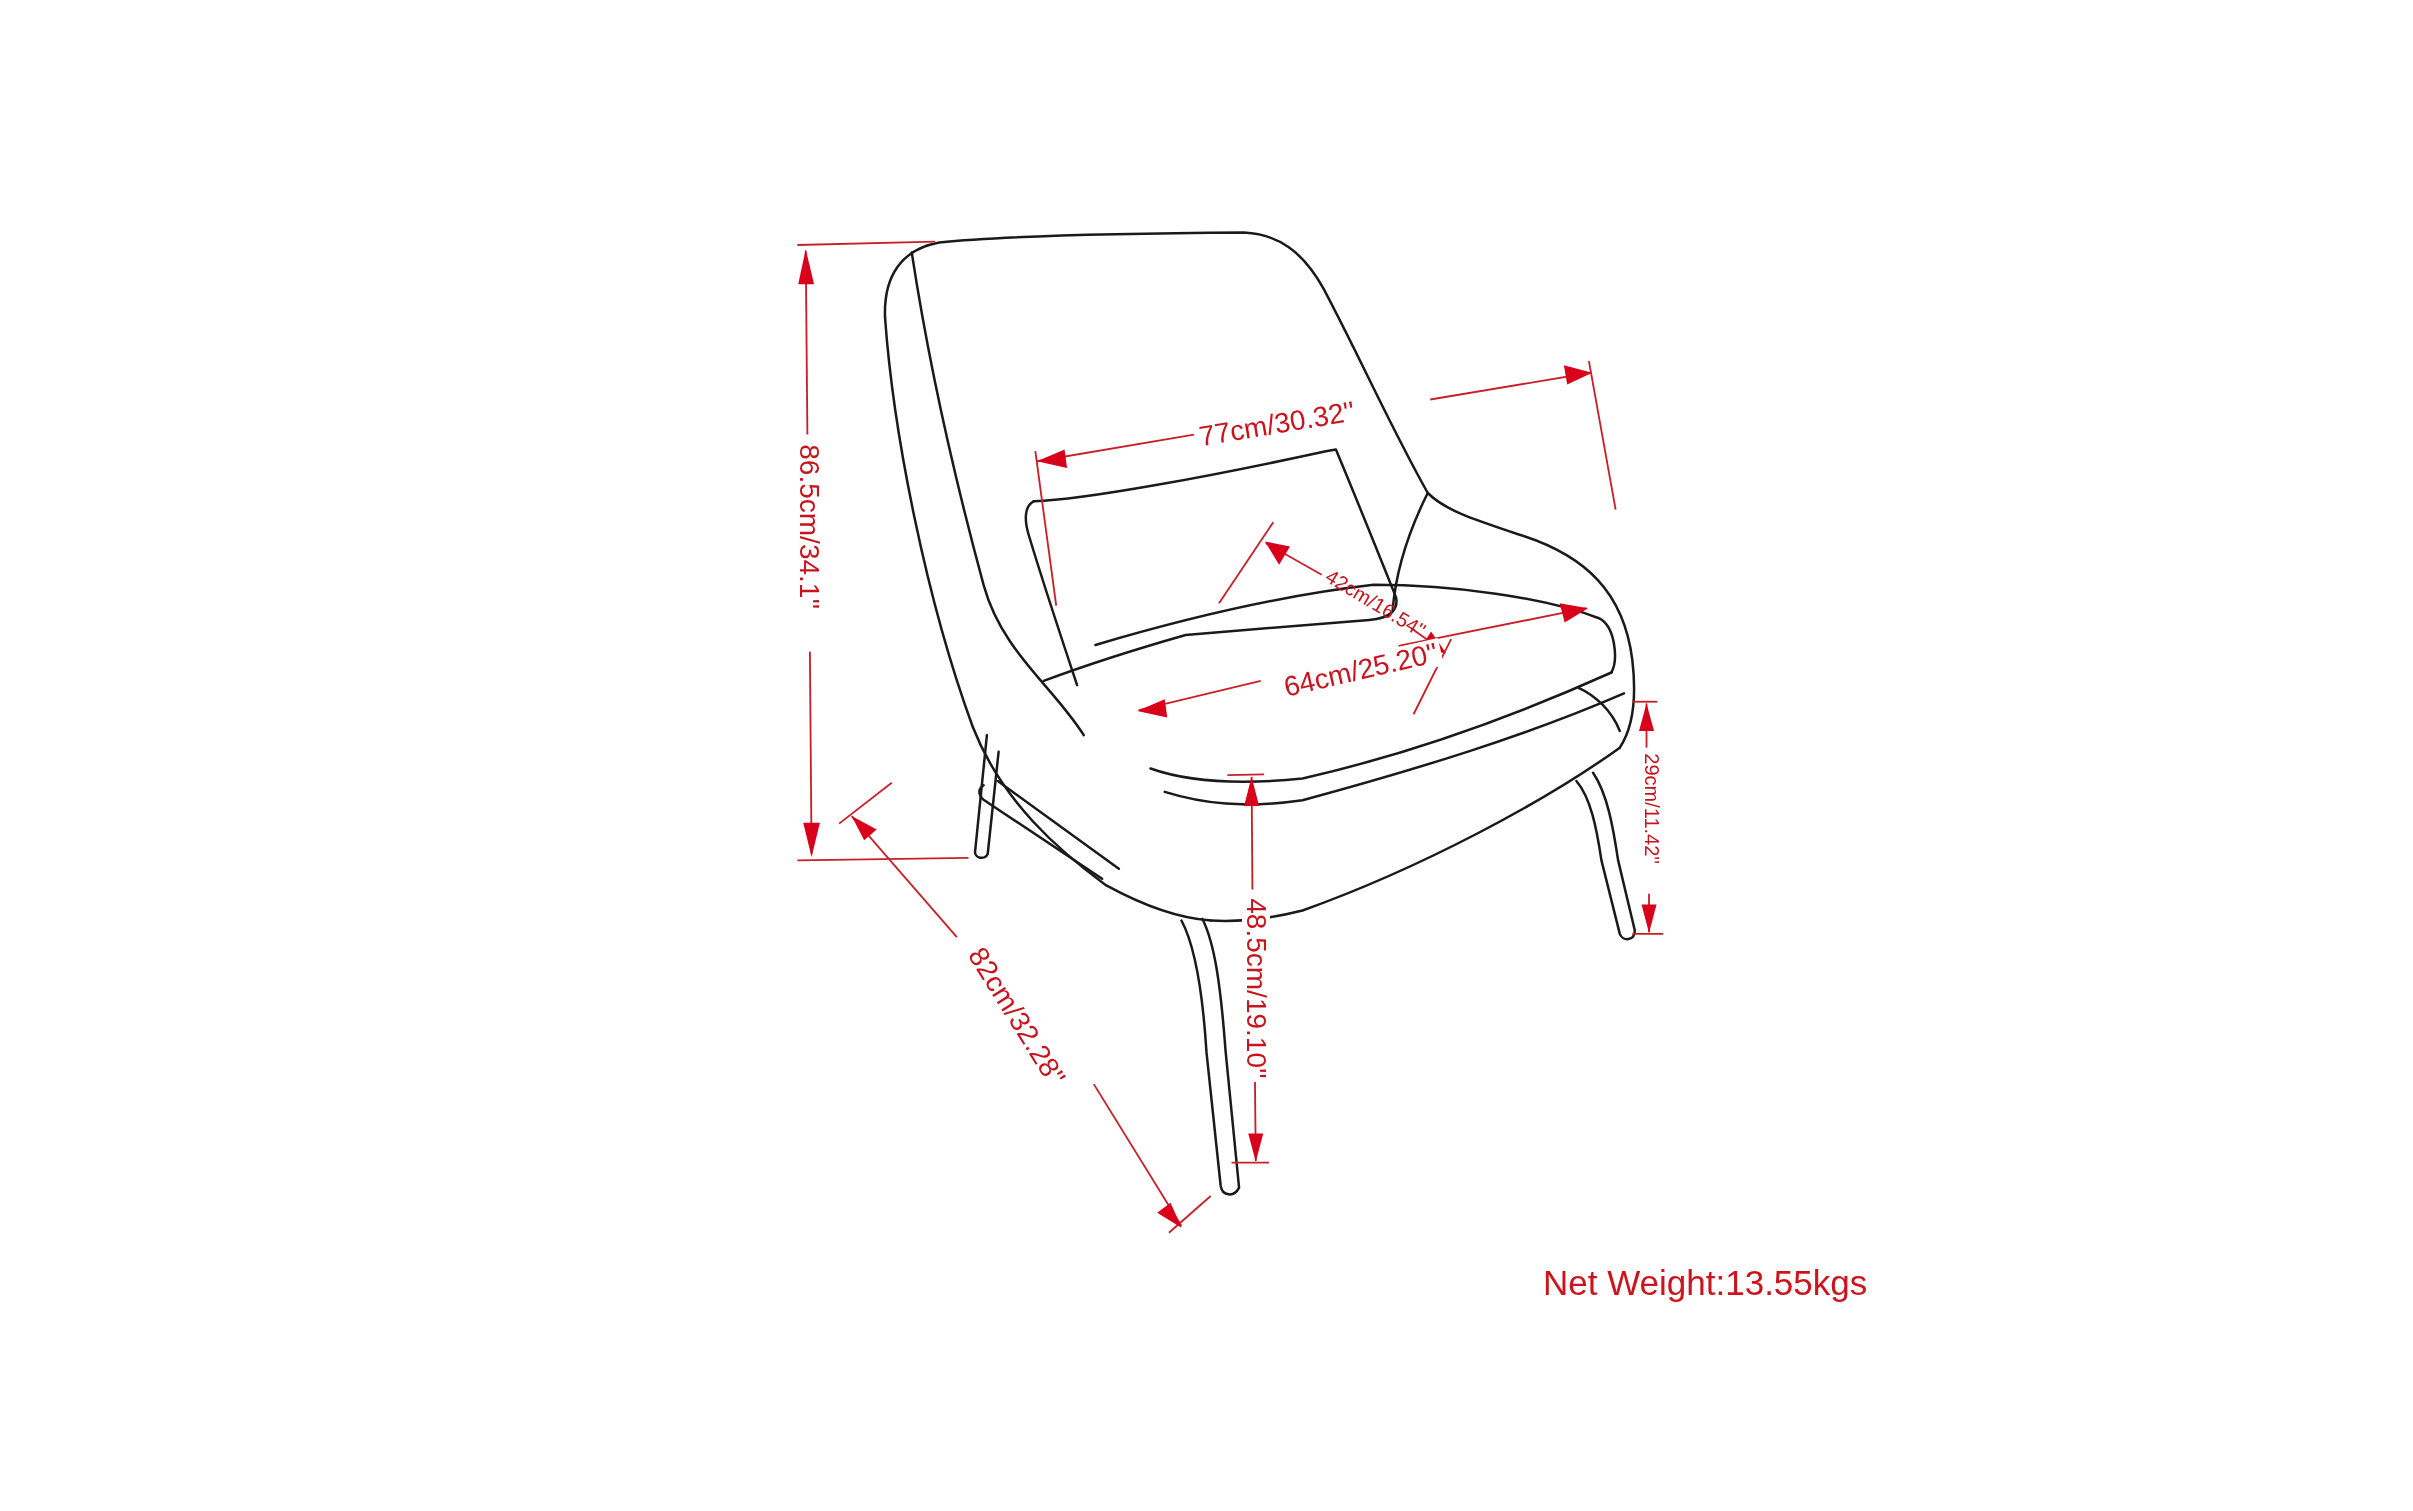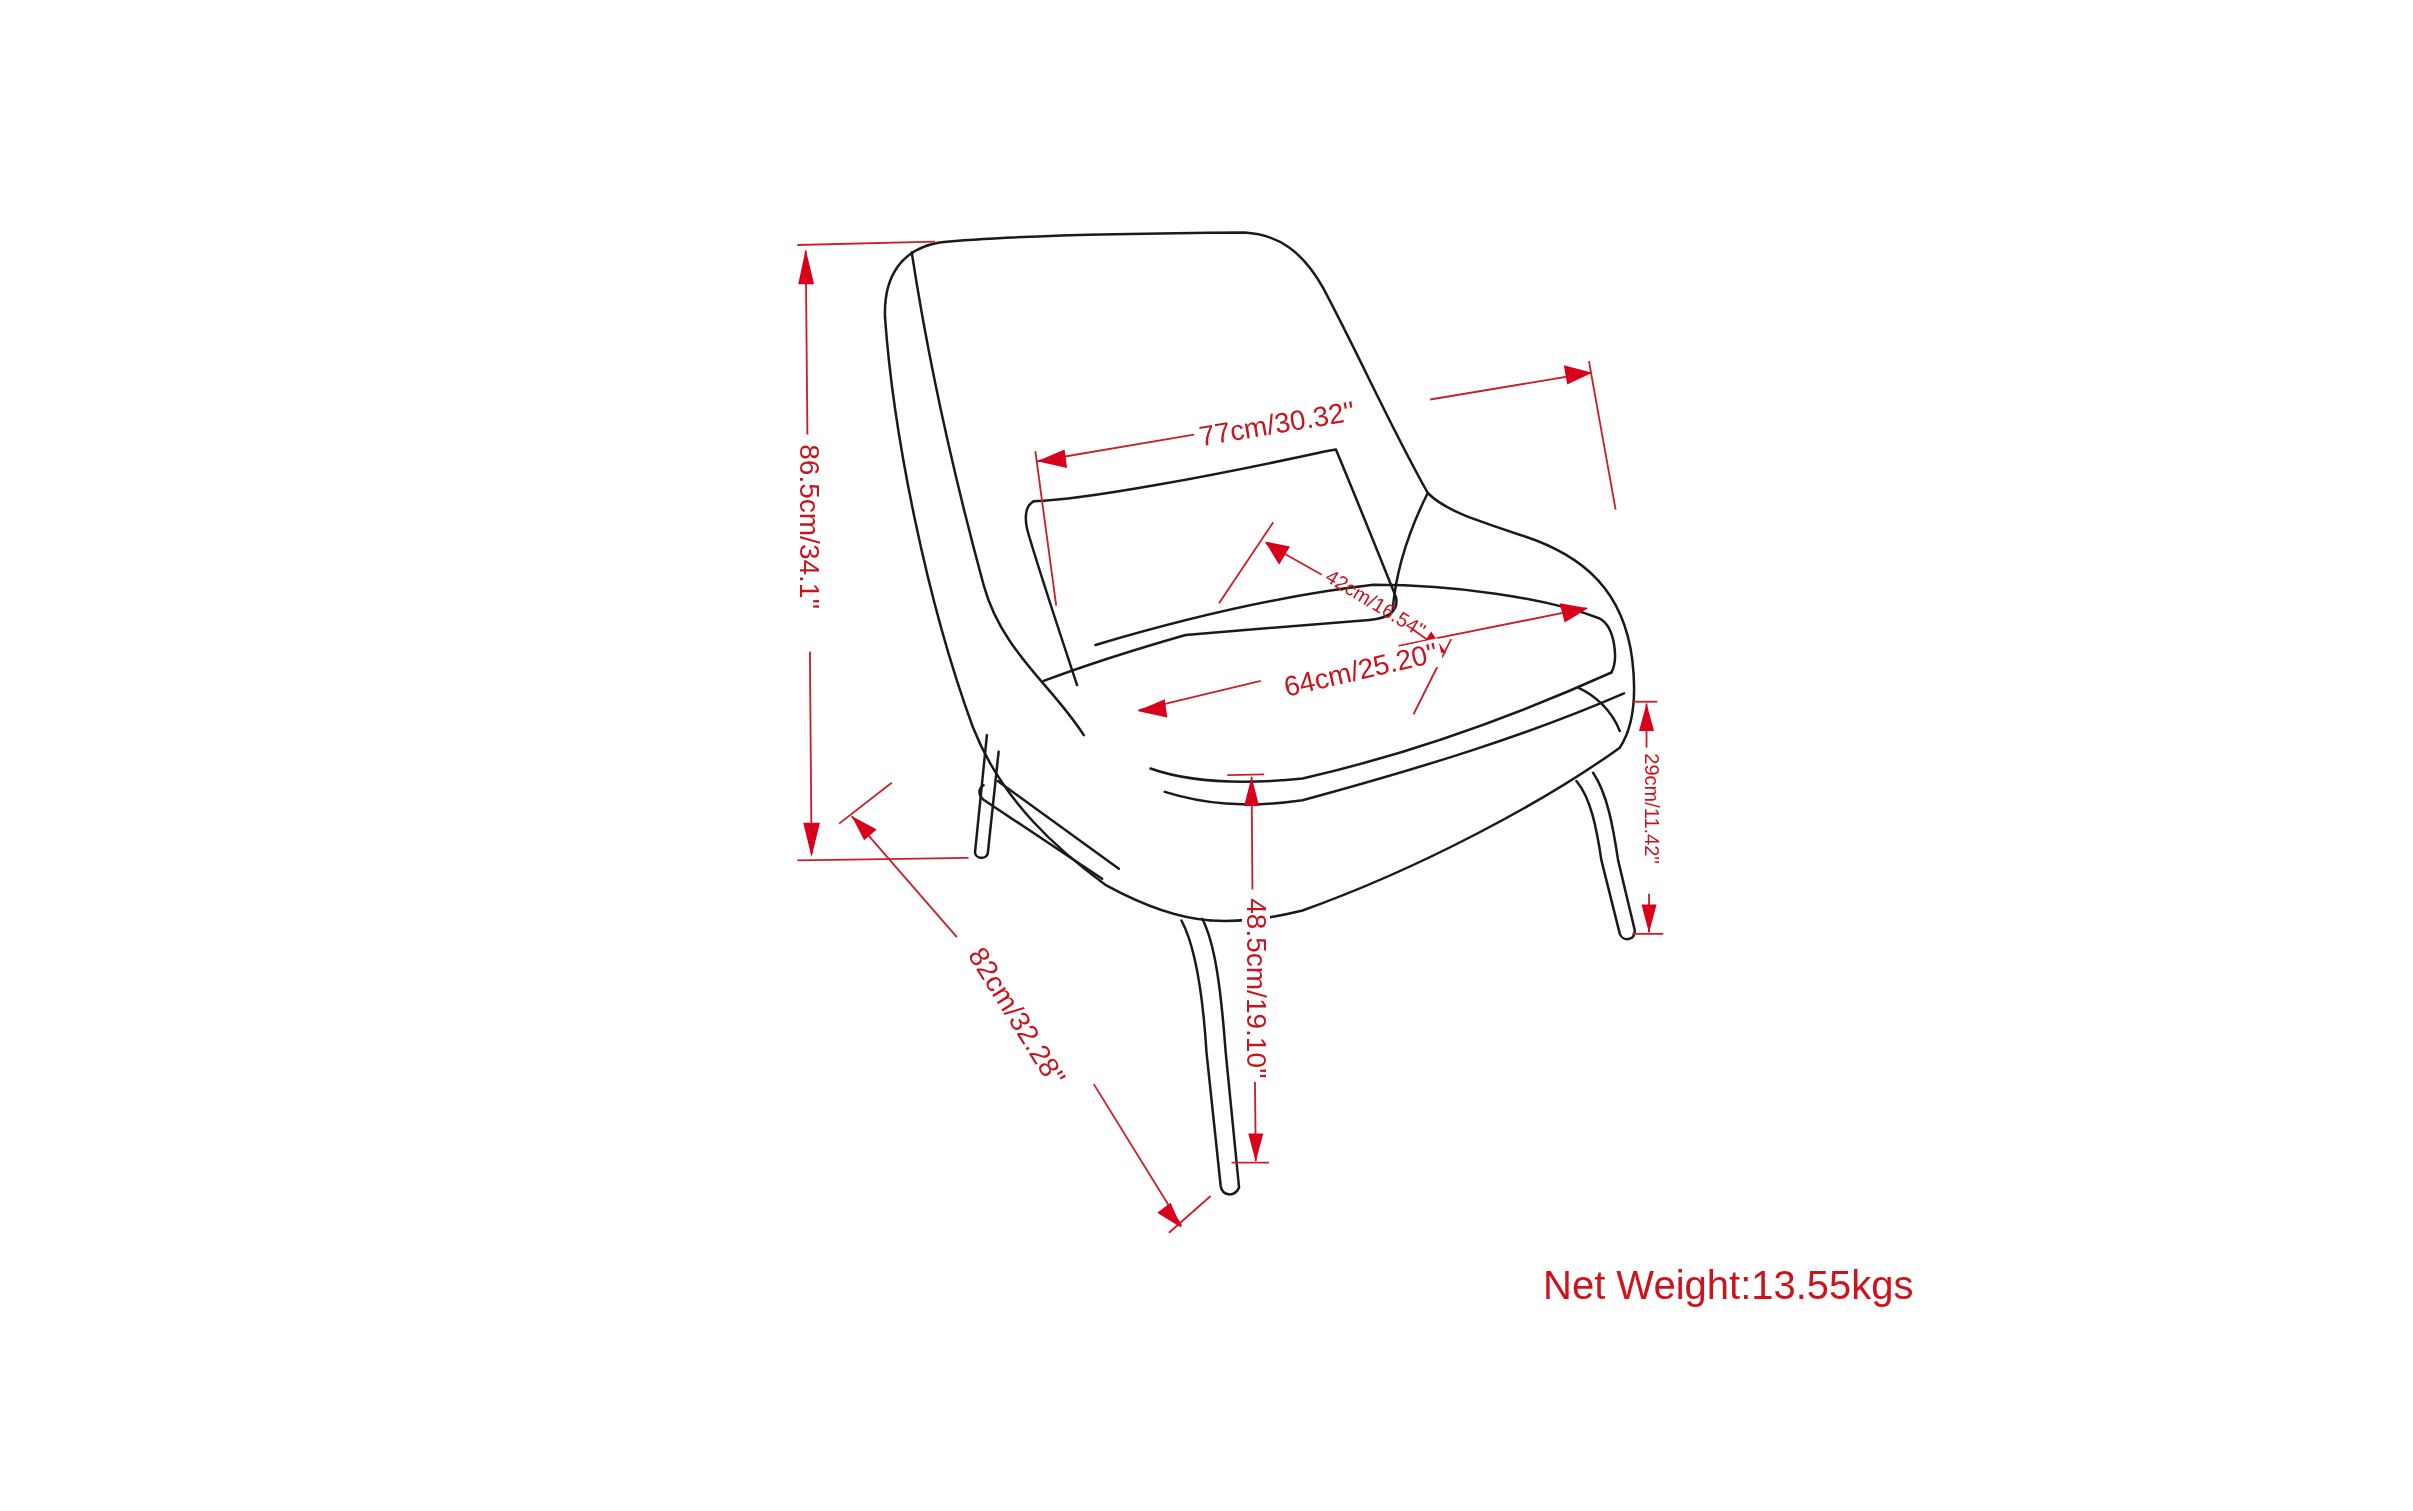--- a/index.html
+++ b/index.html
@@ -8,21 +8,21 @@
   #stage { position: absolute; left: 0; top: 0; width: 2413px; height: 1512px; }
   svg.art { position: absolute; left: 0; top: 0; }
   .chair path, .chair line { fill: none; stroke: #1a1a1a; stroke-width: 3; stroke-linecap: round; stroke-linejoin: round; }
   .dim line, .dim path.ext { stroke: #c8202a; stroke-width: 2.2; fill: none; }
   .dim polygon { fill: #d9001b; stroke: none; }
   .lbl { position: absolute; color: #c8141e; white-space: nowrap;
          font-family: "Liberation Sans", sans-serif; line-height: 1;
          transform-origin: 0 0; background: #ffffff; padding: 0 3.3px; }
   .lbl-dim { font-size: 28px; }
   .lbl-small { font-size: 20px; background: transparent; }
-  .net { position: absolute; left: 1543px; top: 1263px; font-size: 40px;
+  .net { position: absolute; left: 1543px; top: 1263px; font-size: 35px;
          color: #cc141c; white-space: nowrap; letter-spacing: 0; }
 </style>
 </head>
 <body>
 
 <div id="stage">
 
   <svg class="art" width="2413" height="1512" viewBox="0 0 2890 1810">
 
     <g class="chair">

